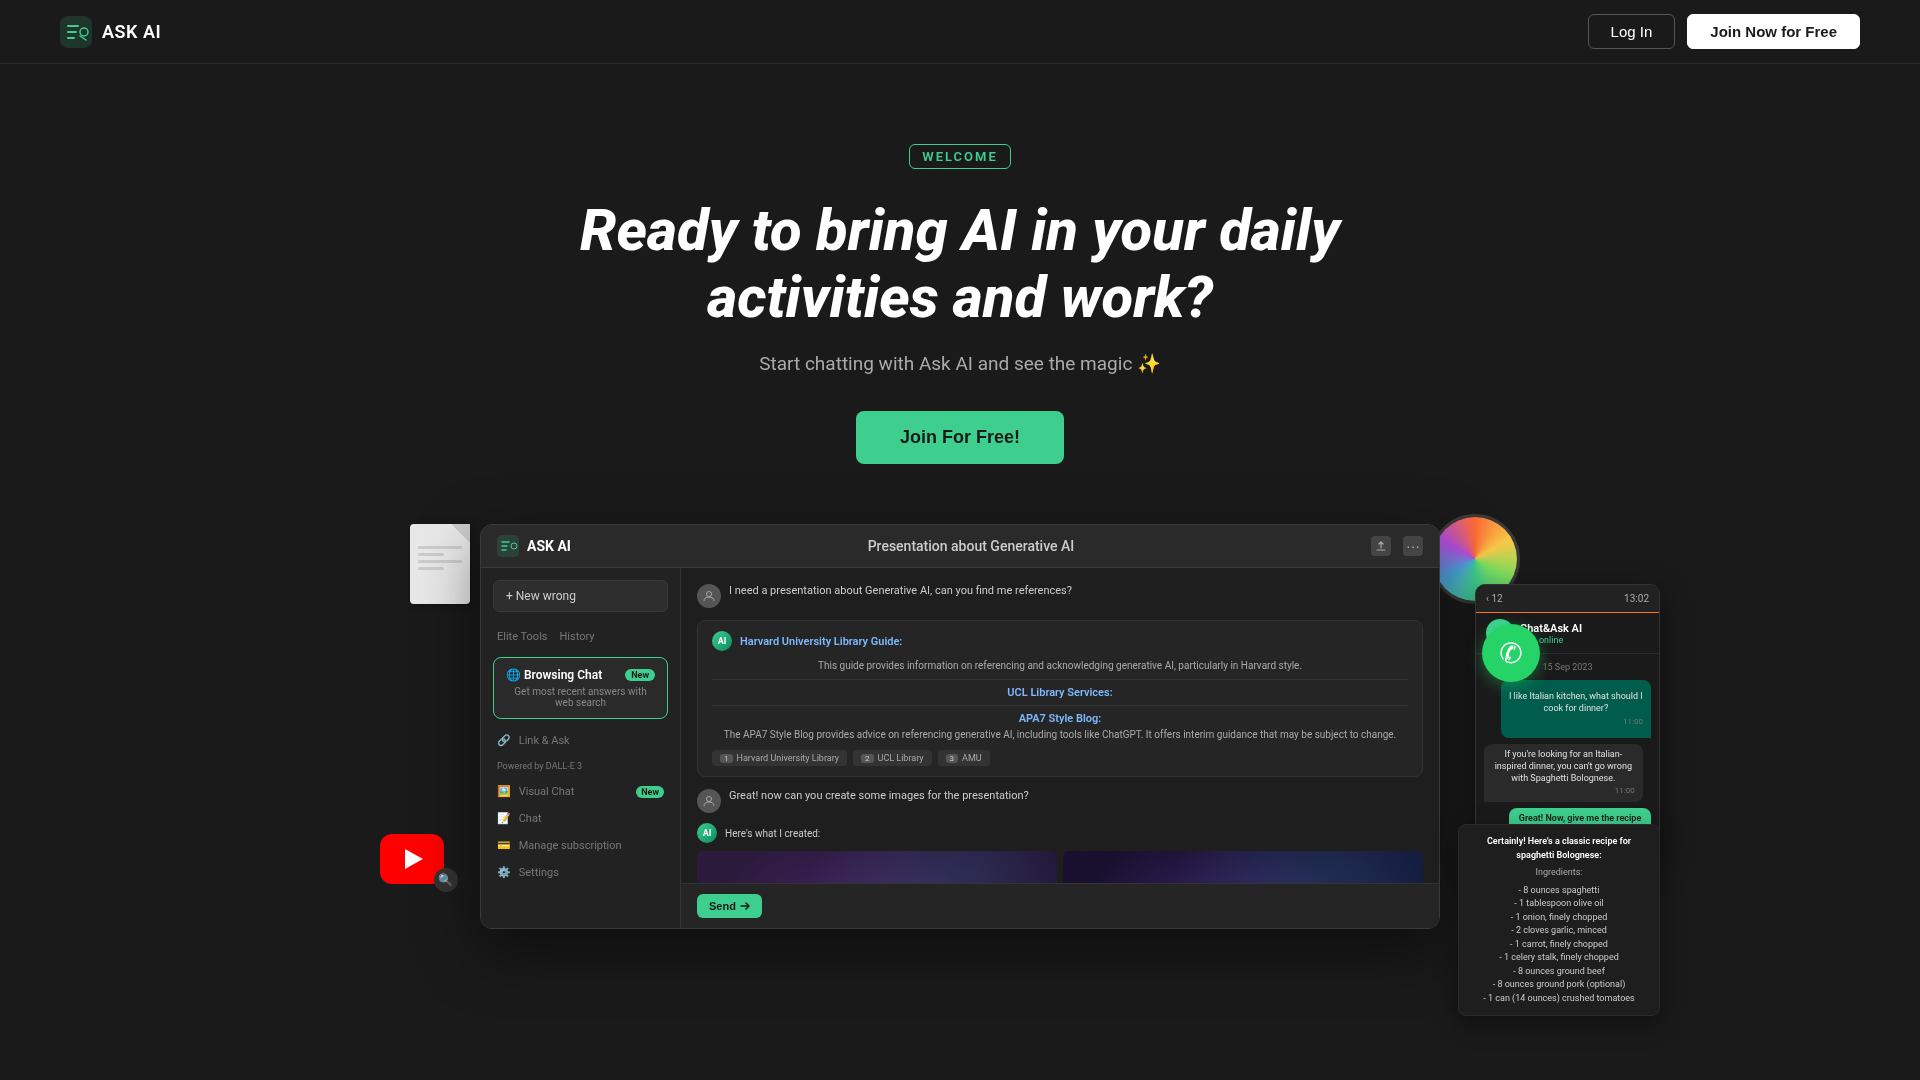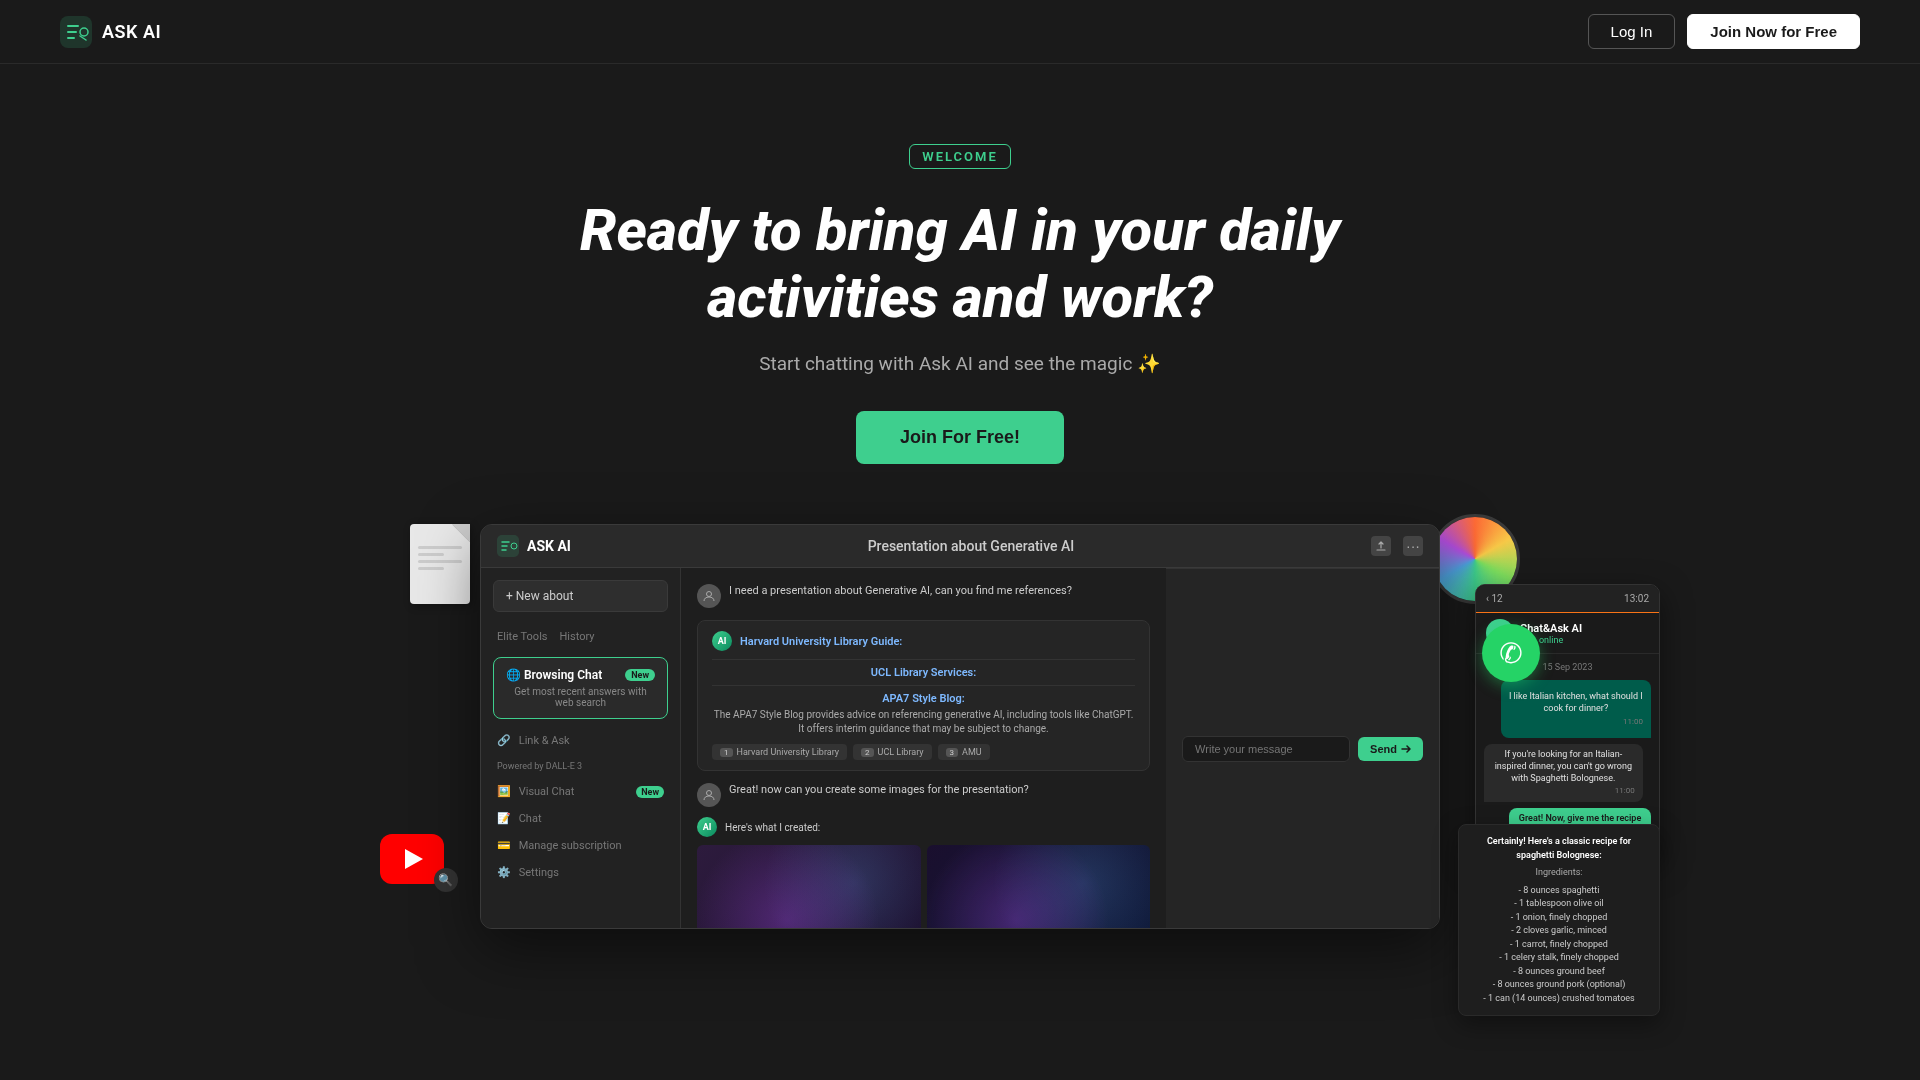--- a/index.html
+++ b/index.html
@@ -223,21 +223,21 @@
       background: #3ecf8e; color: #1a1a1a;
       font-size: 9px; padding: 1px 5px; border-radius: 10px; font-weight: 700;
       margin-left: auto;
     }
 
     
     .mockup-chat {
       flex: 1;
       background: #1e1e1e;
       display: flex;
-      flex-direction: row;
+      flex-direction: column;
     }
     .chat-messages {
       flex: 1; overflow: hidden; padding: 16px;
     }
     .chat-msg-user {
       display: flex; align-items: flex-start; gap: 8px; margin-bottom: 12px;
     }
     .chat-avatar {
       width: 24px; height: 24px; border-radius: 50%; background: #555; flex-shrink: 0;
       display: flex; align-items: center; justify-content: center; font-size: 10px;
@@ -564,21 +564,21 @@
           <button class="titlebar-btn">
             <span style="color:#aaa;font-size:14px;">···</span>
           </button>
         </div>
       </div>
 
       <div class="mockup-body">
 
         <div class="mockup-sidebar">
           <div class="sidebar-new-chat">
-            <span>+ New about</span>
+            <span>+ New wrong</span>
           </div>
           <div class="sidebar-section-header">
             <span>Elite Tools</span>
             <span>History</span>
           </div>
 
           <div class="sidebar-tool-item">
             <div class="sidebar-tool-title">
               <span>🌐 <span>Browsing Chat</span></span>
               <span class="new-badge">New</span>
@@ -624,20 +624,21 @@
               </div>
               <span class="chat-bubble-user">I need a presentation about Generative AI, can you find me references?</span>
             </div>
 
             <div class="chat-msg-ai">
               <div class="ai-source-block">
                 <div class="ai-source-logo">
                   <div class="ai-logo-circle">AI</div>
                   <span class="source-name">Harvard University Library Guide:</span>
                 </div>
+                <p class="source-text">This guide provides information on referencing and acknowledging generative AI, particularly in Harvard style.</p>
                 <hr class="source-divider">
                 <p class="source-link-name">UCL Library Services:</p>
                 <hr class="source-divider">
                 <p class="source-link-name">APA7 Style Blog:</p>
                 <p class="source-text">The APA7 Style Blog provides advice on referencing generative AI, including tools like ChatGPT. It offers interim guidance that may be subject to change.</p>
                 <div class="source-chips">
                   <div class="source-chip">
                       <span class="chip-num">1</span>
                       <span>Harvard University Library</span>
                     </div>
@@ -670,21 +671,20 @@
               </div>
               <div class="chat-images-grid">
                 <div class="chat-image-placeholder"></div>
                 <div class="chat-image-placeholder chat-image-placeholder2"></div>
 
               </div>
             </div>
           </div>
 
           <div class="chat-input-bar">
-            <input type="text" class="chat-input-field" placeholder="Write your message" style="">
             <button class="chat-send-btn">
               <span>Send</span>
               <svg width="10" height="10" viewBox="0 0 10 10" fill="none">
                 <path d="M1 5h8M6 2l3 3-3 3" stroke="#1a1a1a" stroke-width="1.5" stroke-linecap="round" stroke-linejoin="round"></path>
               </svg>
             </button>
           </div>
         </div>
       </div>
     </div>

